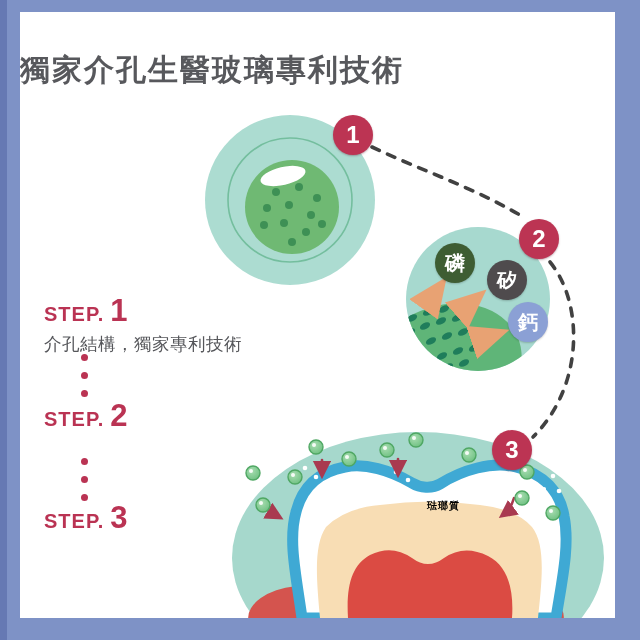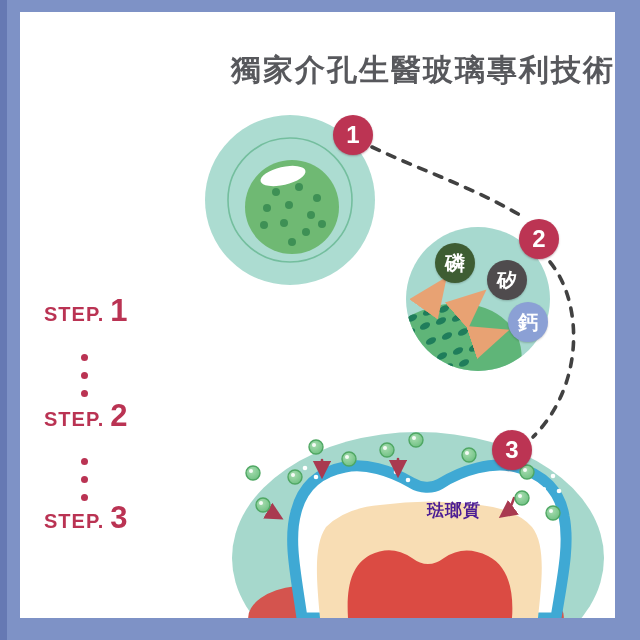--- a/index.html
+++ b/index.html
@@ -5,21 +5,21 @@
   html,body{margin:0;padding:0;}
   .page{
     position:relative;width:640px;height:640px;overflow:hidden;
     background:#7E92C6;
     font-family:"Liberation Sans","DejaVu Sans",sans-serif;
   }
   .canvas{position:absolute;left:20px;top:12px;width:595px;height:606px;background:#ffffff;}
   .scene{position:absolute;left:0;top:0;width:640px;height:640px;z-index:2;}
   .overlay{position:absolute;z-index:3;}
   .page-title{
-    left:20px;top:50px;width:595px;text-align:right;
+    left:20px;top:50px;width:595px;text-align:left;
     font-size:30px;font-weight:bold;color:#57585C;letter-spacing:2px;
   }
   .badge{
     width:40px;height:40px;border-radius:50%;background:#BC3453;
     color:#fff;font-weight:bold;font-size:24px;line-height:40px;text-align:center;
     box-shadow:0 1px 2px rgba(90,20,40,.35);
   }
   .chip{
     width:40px;height:40px;border-radius:50%;
     color:#fff;font-weight:bold;font-size:20px;line-height:40px;text-align:center;
@@ -28,21 +28,21 @@
   .chip-phos{background:#3E5D33;}
   .chip-sil{background:#4F4B4D;}
   .chip-cal{background:#8BA0D5;}
   .step{left:44px;width:280px;}
   .step-head{display:flex;align-items:baseline;gap:6px;color:#BA3353;}
   .step-label{font-size:20px;font-weight:800;letter-spacing:1px;}
   .step-num{font-size:31px;font-weight:800;}
   .step-desc{margin-top:3px;font-size:17.5px;color:#55565A;letter-spacing:.5px;white-space:nowrap;}
   .vdots{left:81px;display:flex;flex-direction:column;gap:11px;}
   .vdots i{width:7px;height:7px;border-radius:50%;background:#BA3353;display:block;}
-  .enamel-label{font-size:17px;font-weight:600;color:#4c1d95;letter-spacing:1px;text-align:center;}
+  .enamel-label{font-size:10px;font-weight:600;color:#000000;letter-spacing:1px;text-align:center;}
   .frame{position:absolute;background:#7E92C6;z-index:4;pointer-events:none;}
   .frame-top{left:0;top:0;width:640px;height:12px;}
   .frame-bottom{left:0;top:618px;width:640px;height:22px;}
   .frame-left{left:0;top:0;width:20px;height:640px;
     background:linear-gradient(to right,#6679B3 0px,#6679B3 7px,#7E92C6 7px);}
   .frame-right{left:615px;top:0;width:25px;height:640px;}
 </style>
 </head>
 <body>
 
@@ -202,20 +202,21 @@
 
   <div class="overlay chip chip-phos" style="left:435px;top:243px;">磷</div>
   <div class="overlay chip chip-sil" style="left:487px;top:260px;">矽</div>
   <div class="overlay chip chip-cal" style="left:508px;top:302px;">鈣</div>
 
   <div class="overlay step" style="top:293px;">
     <div class="step-head">
       <span class="step-label">STEP.</span>
       <span class="step-num">1</span>
     </div>
+    <div class="step-desc">介孔結構，獨家專利技術</div>
   </div>
 
   <div class="overlay vdots" style="top:354px;">
       <i></i>
       <i></i>
       <i></i>
     </div>
 
   <div class="overlay step" style="top:398px;">
     <div class="step-head">

